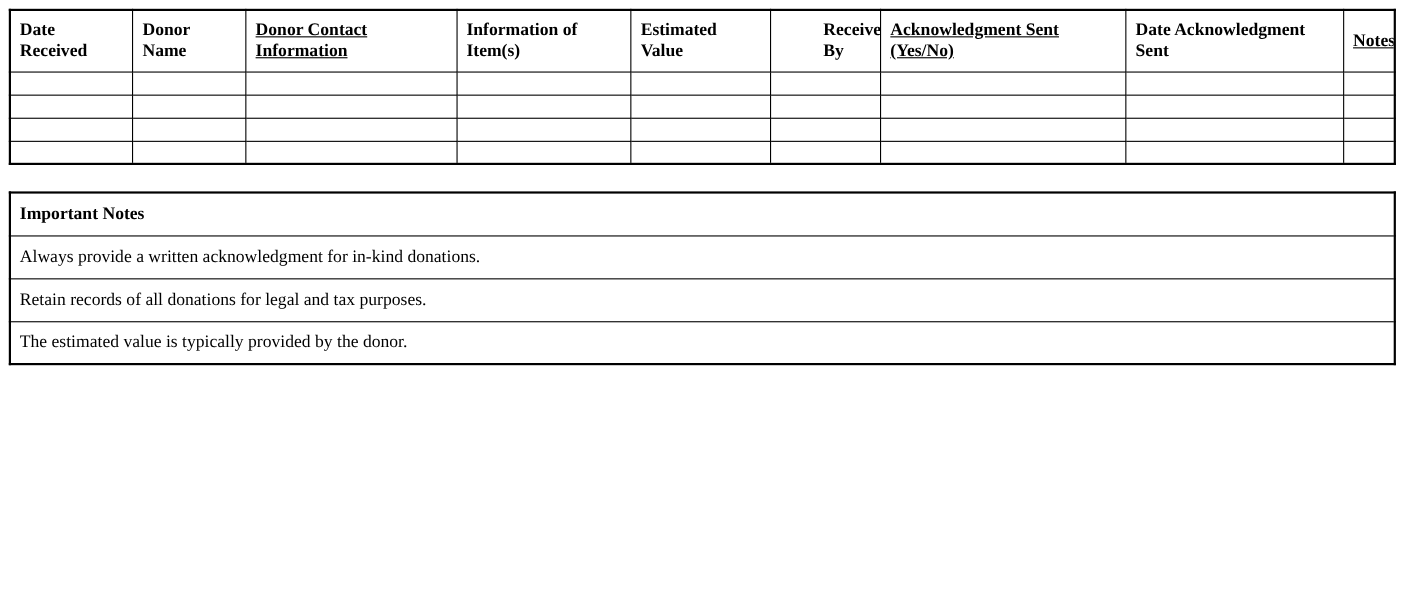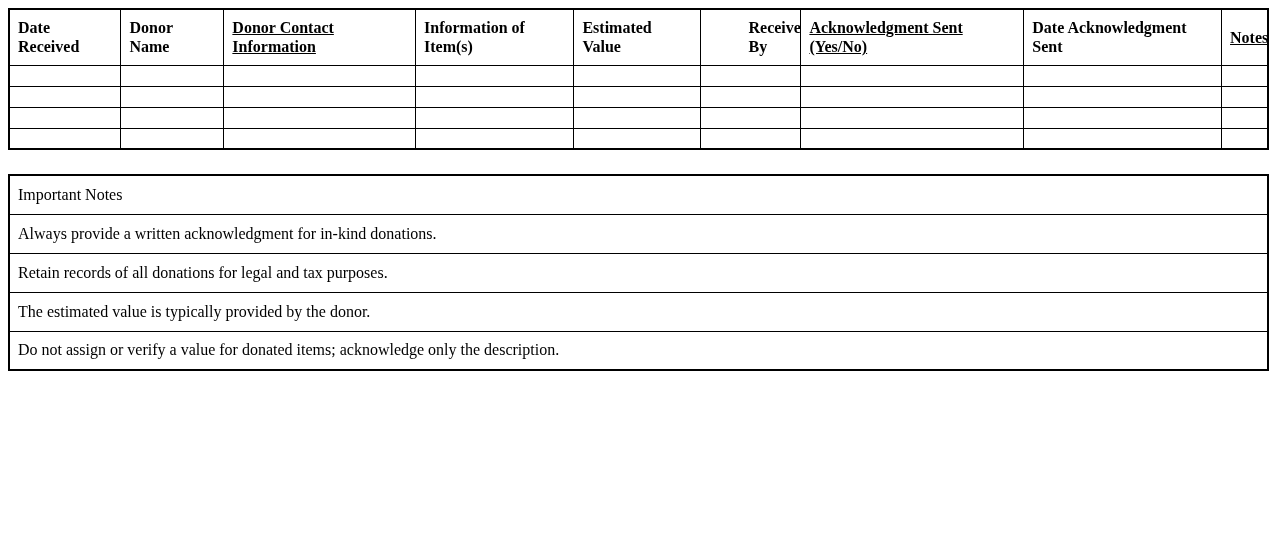--- a/index.html
+++ b/index.html
@@ -60,21 +60,21 @@
     margin-top: 24px;
   }
   .notes-table td {
     border: 1px solid var(--border);
     height: 39px;
     padding: 2px 8px;
     vertical-align: middle;
     line-height: 20px;
   }
   .notes-table .notes-title-cell {
-    font-weight: normal;
+    font-weight: bold;
   }
 </style>
 </head>
 <body>
 
 <div class="page">
 
   <table class="donation-table">
     <thead>
       <tr>
@@ -144,19 +144,16 @@
       </tr>
     <tr>
           <td>Always provide a written acknowledgment for in-kind donations.</td>
         </tr>
         <tr>
           <td>Retain records of all donations for legal and tax purposes.</td>
         </tr>
         <tr>
           <td>The estimated value is typically provided by the donor.</td>
         </tr>
-        <tr>
-          <td>Do not assign or verify a value for donated items; acknowledge only the description.</td>
-        </tr>
       </tbody>
   </table>
 
 </div>
 
 </body></html>

